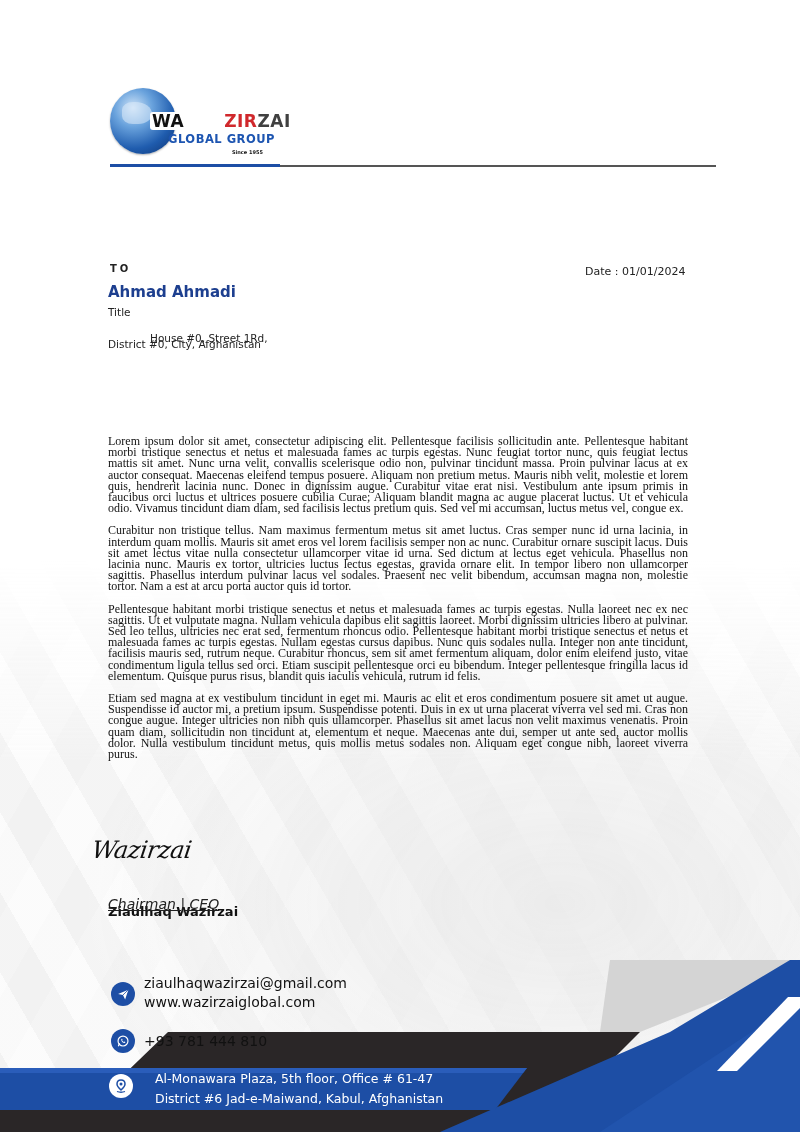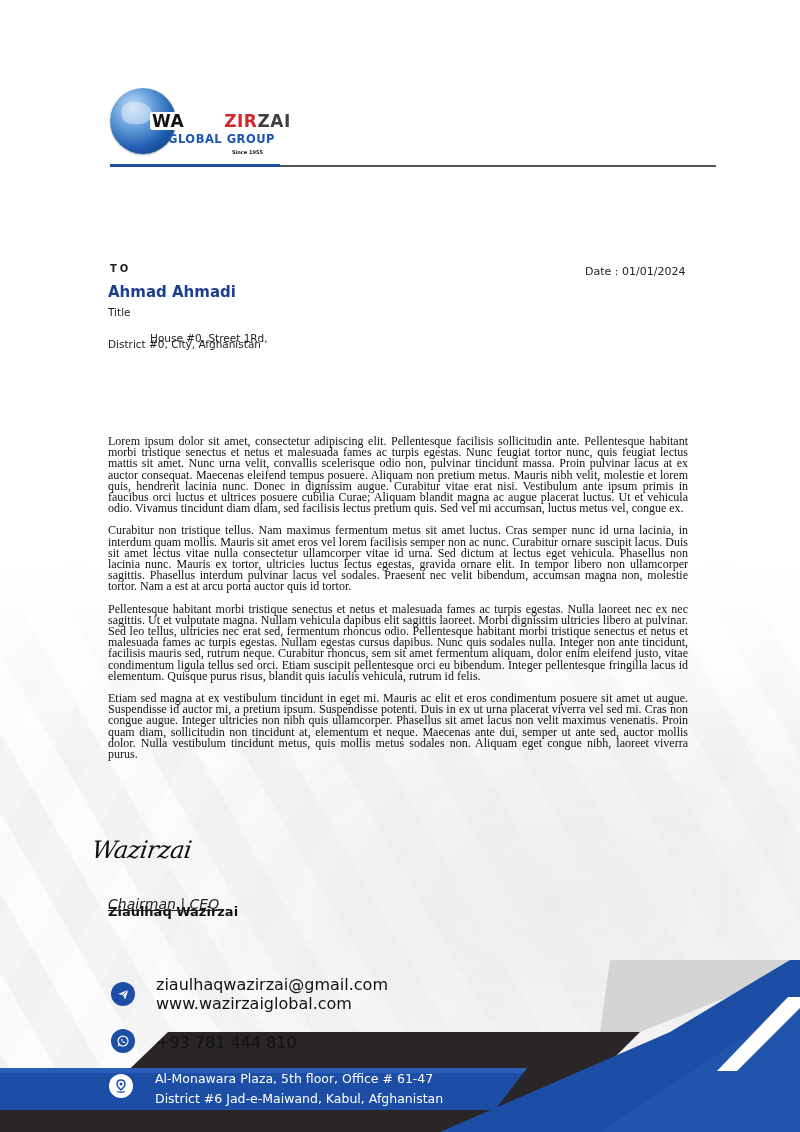--- a/index.html
+++ b/index.html
@@ -36,21 +36,21 @@
   .body-text { position: absolute; left: 108px; top: 402px; width: 580px; font-family: Liberation Serif, serif; font-size: 12px; line-height: 11.2px; color: #111; text-align: justify; margin-top: 34px; }
   .body-text p { margin: 0 0 11px 0; }
 
   
   .signature { position: absolute; left: 92px; top: 836px; font-family: "DejaVu Serif", serif; font-style: italic; font-size: 24px; color: #111; letter-spacing: -0.5px; transform: skewX(-8deg); }
   .signer-name { position: absolute; left: 108px; top: 904px; font-size: 13px; font-weight: bold; color: #111; }
   .signer-title { position: absolute; left: 108px; top: 896px; font-size: 14px; font-style: italic; color: #222; text-decoration: underline; }
 
   
   .contact-icon { position: absolute; width: 24px; height: 24px; border-radius: 50%; background: #1d4ea5; color: #fff; display: flex; align-items: center; justify-content: center; }
-  .contact-text { position: absolute; left: 156px; font-size: 16px; color: #111; }
+  .contact-text { position: absolute; left: 144px; font-size: 14px; color: #111; }
 
   
   .footer-svg { position: absolute; left: 0; top: 960px; width: 800px; height: 172px; }
   .footer-band-text { position: absolute; left: 155px; font-size: 12.5px; color: #ffffff; white-space: nowrap; }
   .loc-icon { position: absolute; left: 109px; top: 1074px; width: 24px; height: 24px; border-radius: 50%; background: #fff; display: flex; align-items: center; justify-content: center; }
 </style>
 </head>
 <body>
 
 <div class="bg-cubes"></div>

